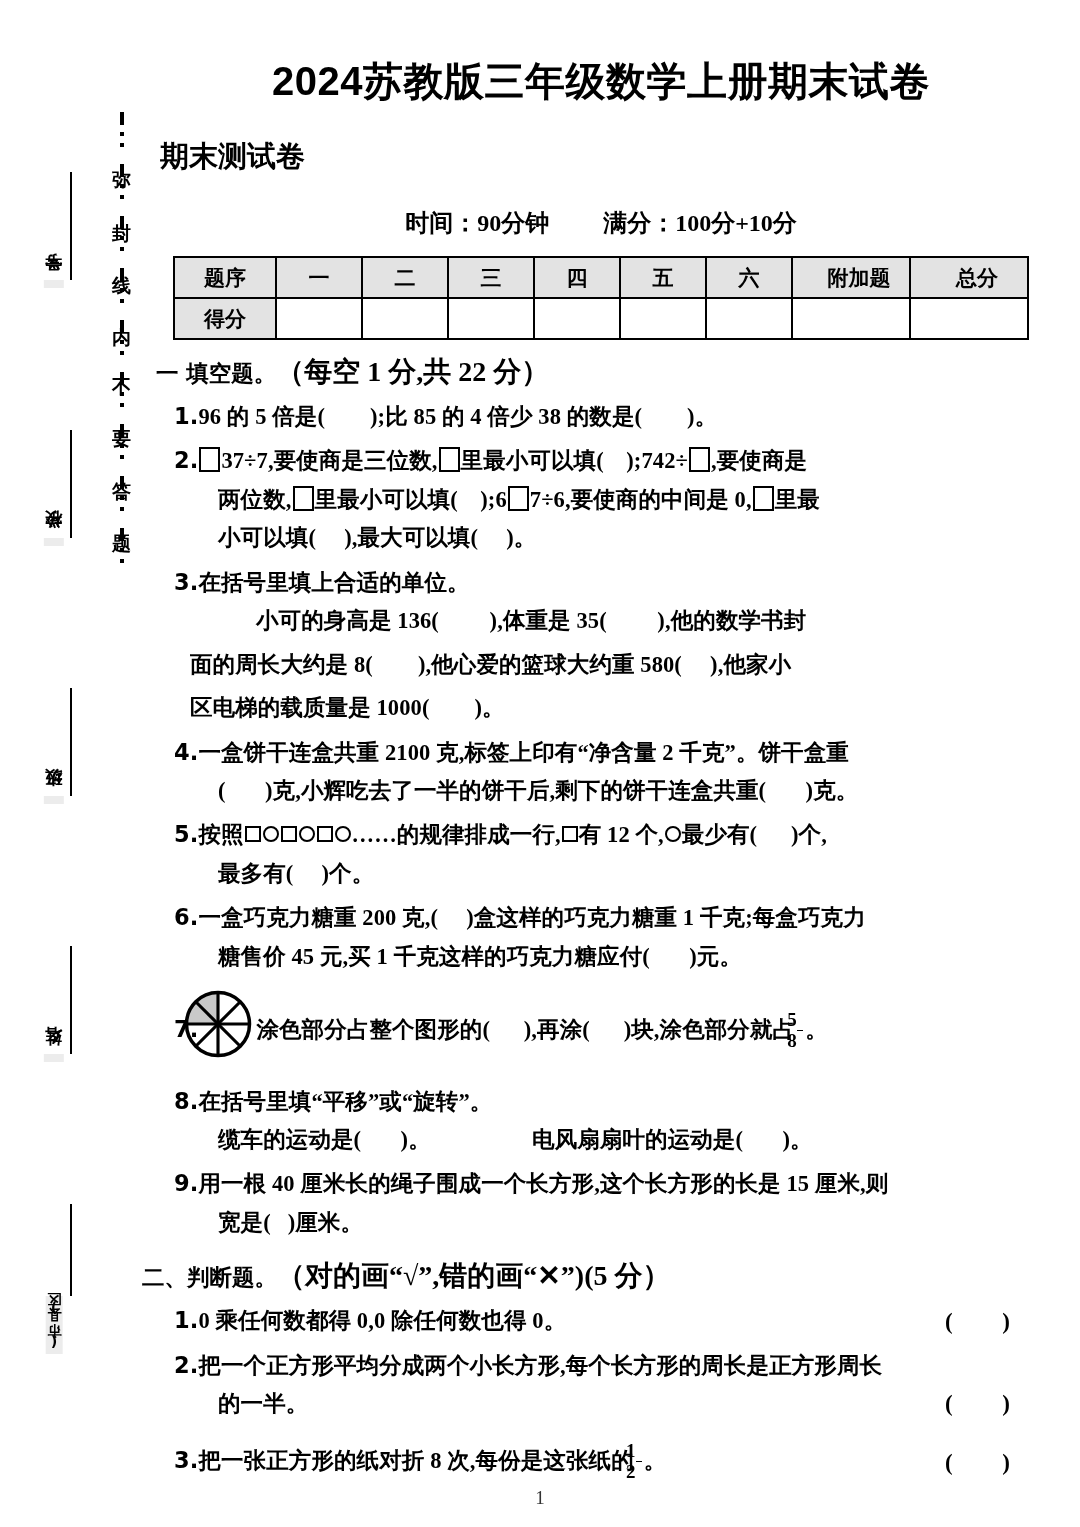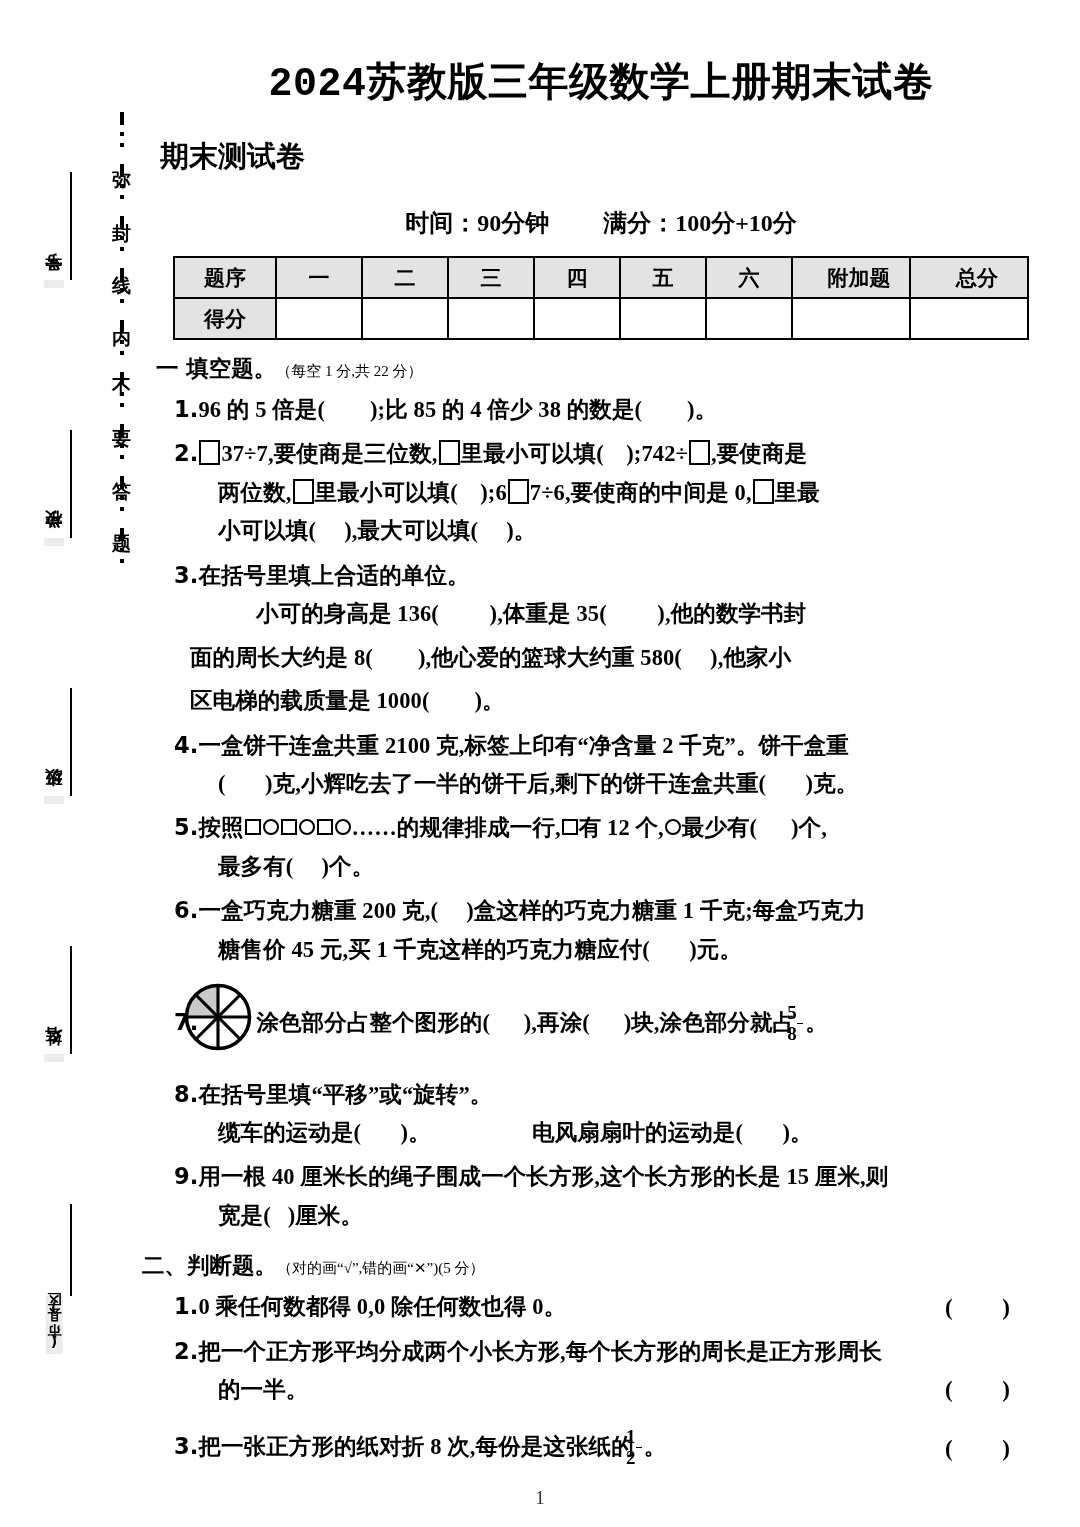--- a/index.html
+++ b/index.html
@@ -78,21 +78,21 @@
   #paper {
     position: absolute;
     left: 152px; top: 0;
     width: 928px; height: 1527px;
     padding: 0 38px 0 8px;
   }
 
   
   #main-title {
     text-align: center;
-    font-family: Liberation Mono, monospace;
+    font-family: Liberation Sans, sans-serif;
     font-weight: bold;
     font-size: 40px;
     letter-spacing: 0.5px;
     margin-top: 54px;
     white-space: nowrap;
   }
   #sub-title {
     text-align: left;
     font-family: "DejaVu Sans", sans-serif;
     font-weight: bold;
@@ -134,22 +134,22 @@
   .section-head {
     font-family: "DejaVu Sans", sans-serif;
     font-weight: bold;
     font-size: 22.5px;
     margin-top: 13px;
     margin-left: -4px;
     white-space: nowrap;
   }
   .section-head .points {
     font-family: "Liberation Serif", serif;
-    font-weight: normal;
-    font-size: 15px;
+    font-weight: bold;
+    font-size: 28px;
   }
   .q {
     font-family: "Liberation Serif", serif;
     font-size: 22.5px;
     font-weight: bold;
     line-height: 1.62;
     margin-top: 7px;
     margin-left: 30px;
     text-indent: -16px;
     letter-spacing: 0.1px;

